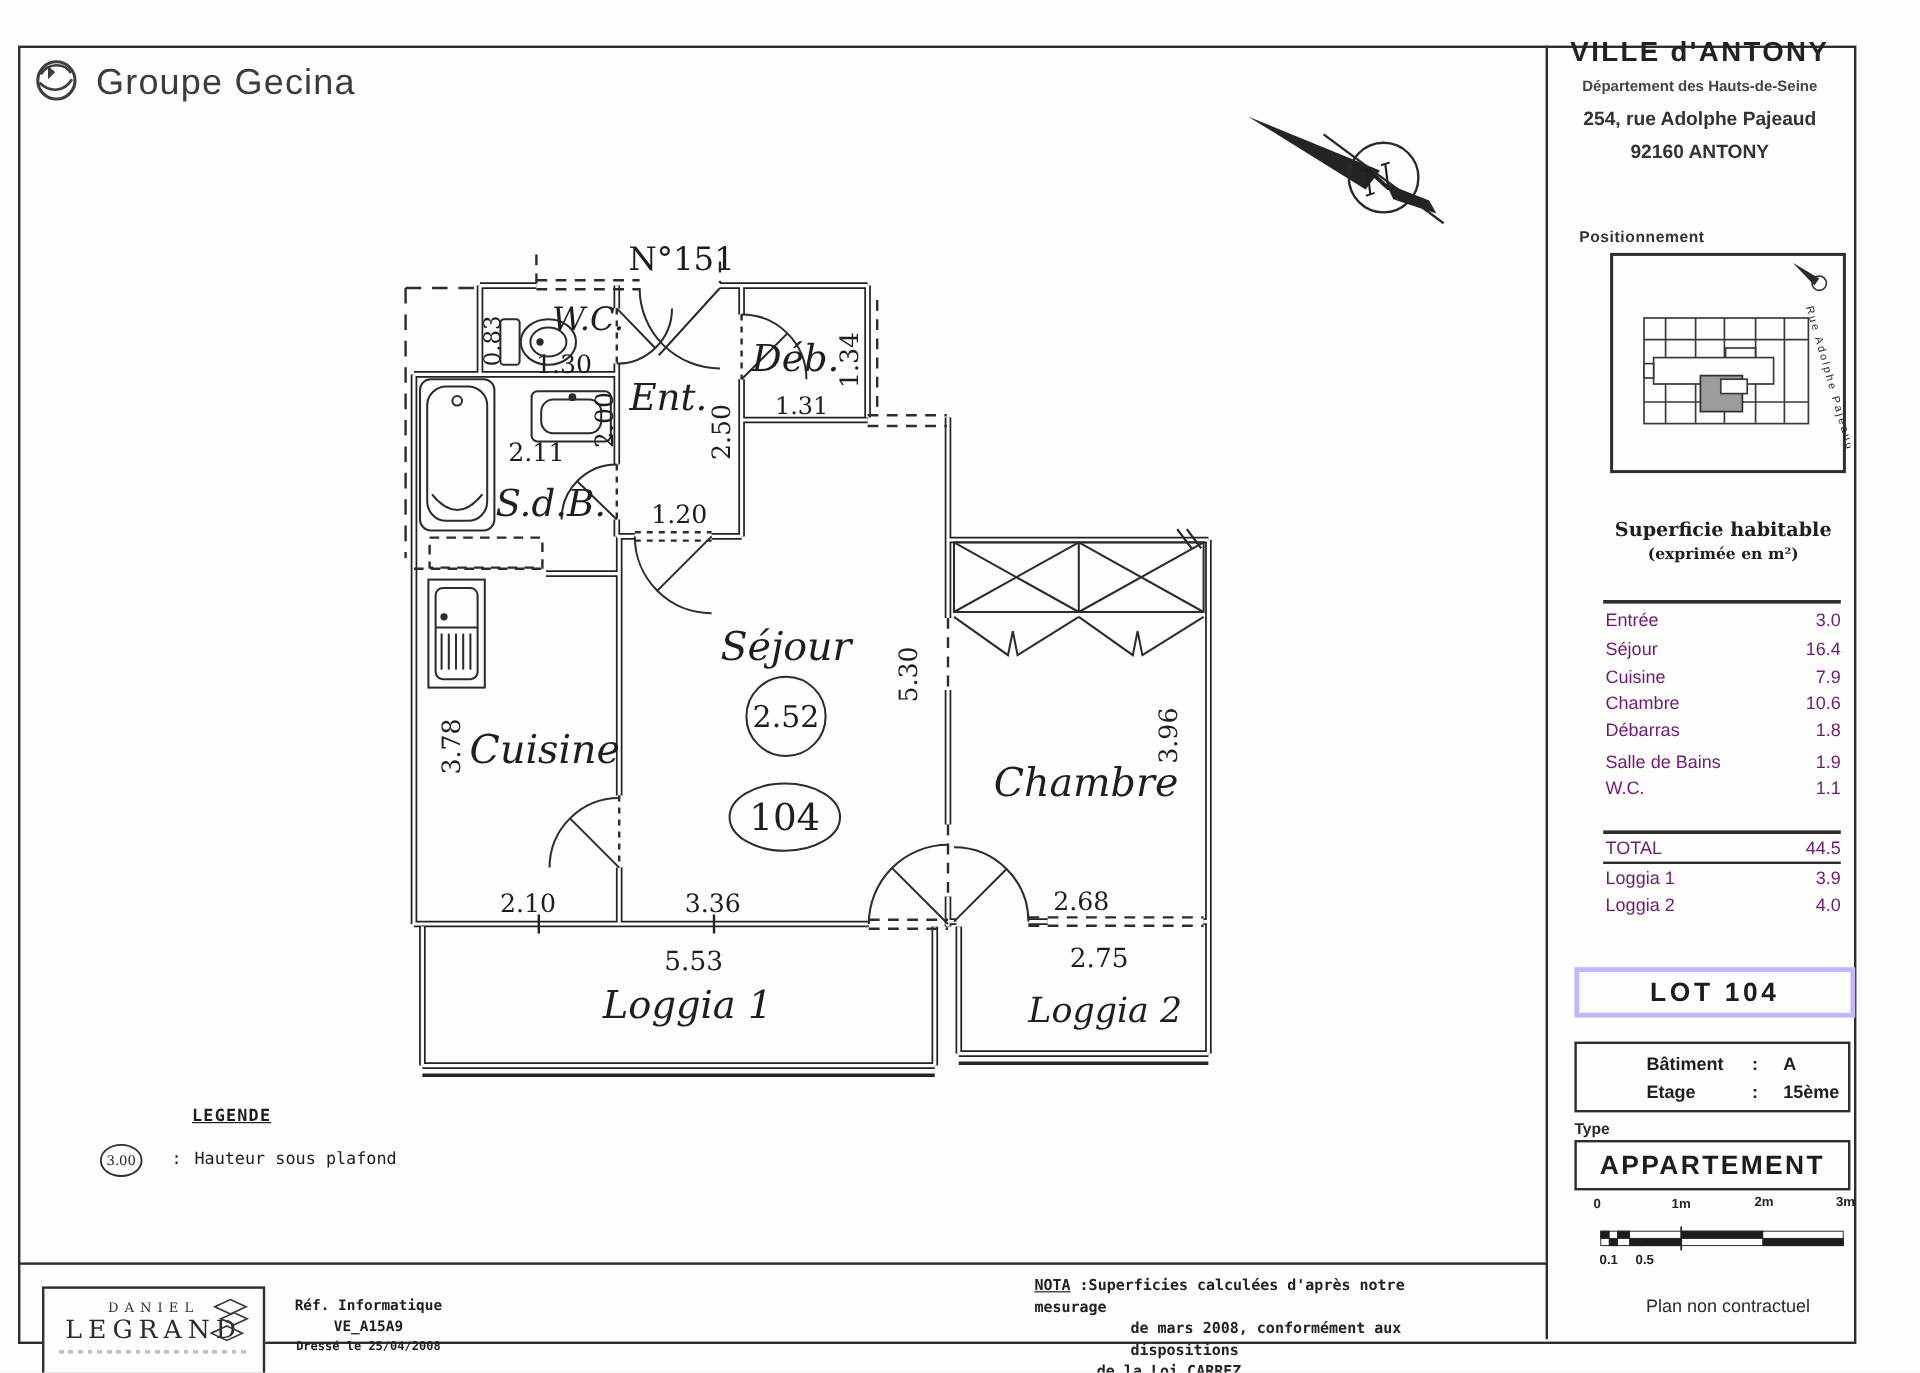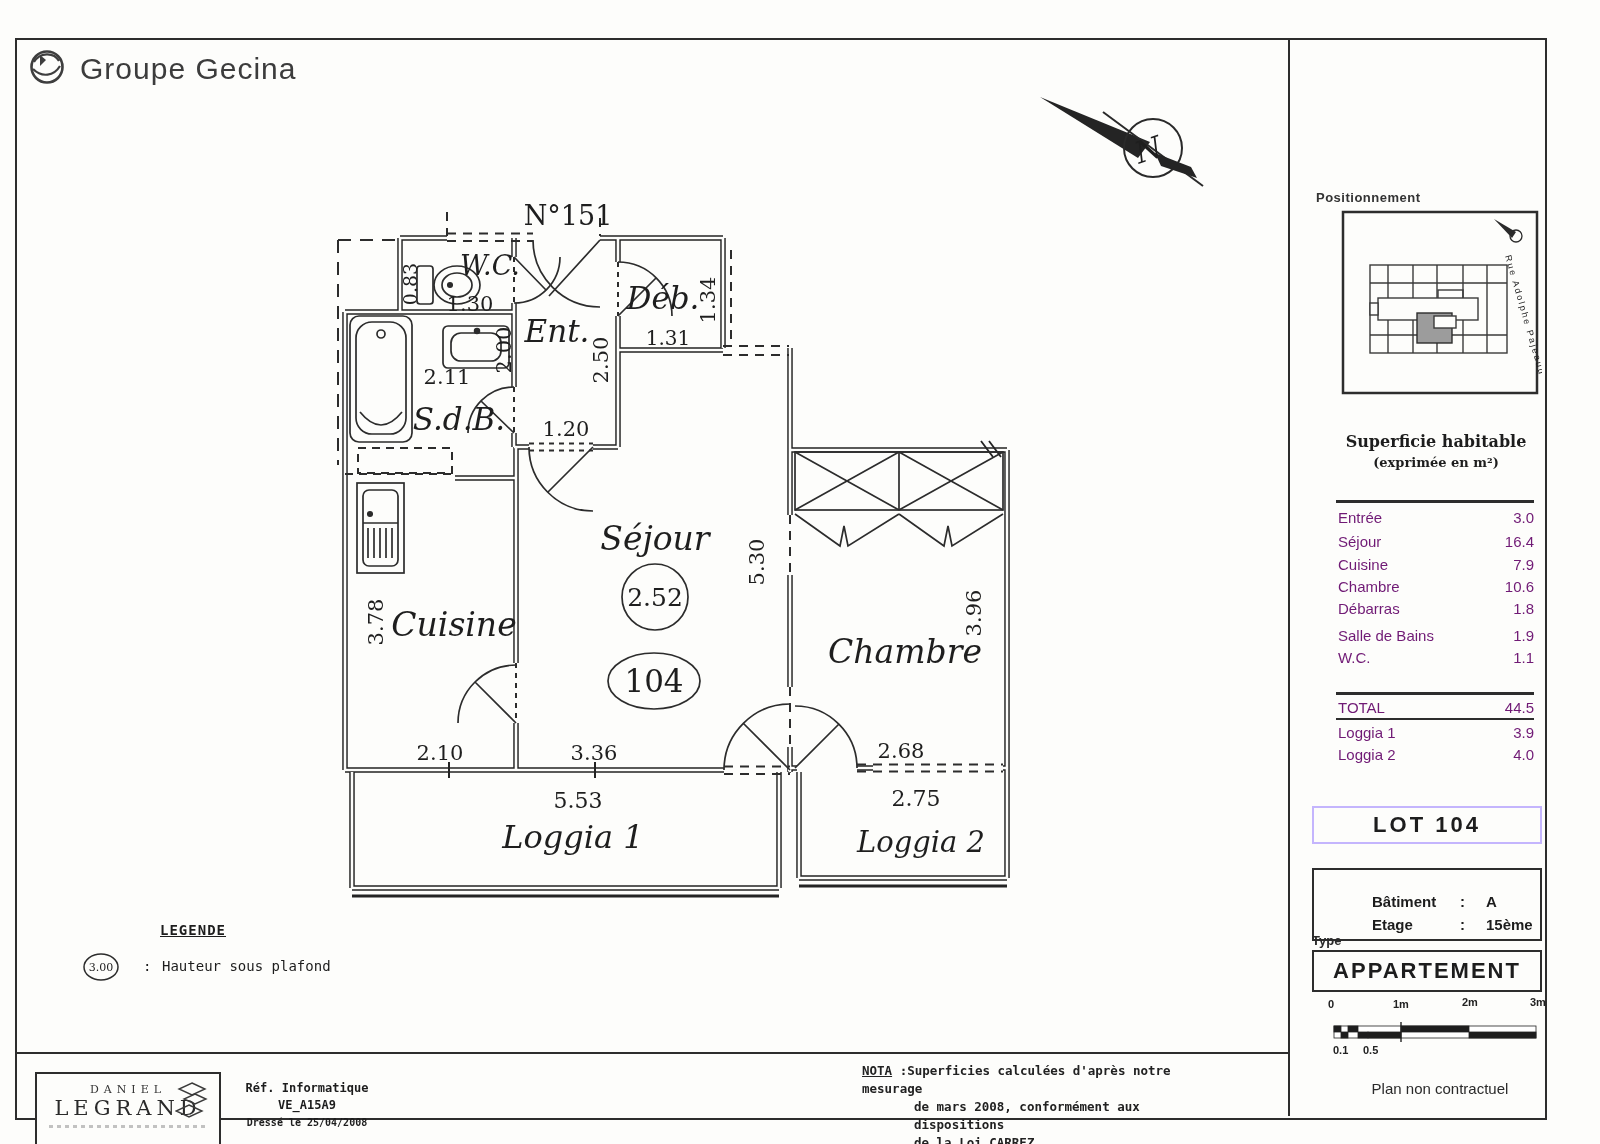--- a/index.html
+++ b/index.html
@@ -17,23 +17,23 @@
   .addr .dept{font-size:12.5px;font-weight:700;color:#444;margin-top:8px;}
   .addr .street{font-size:16px;font-weight:600;color:#333;margin-top:12px;}
   .addr .postal{font-size:16px;font-weight:600;color:#333;margin-top:10px;}
   
   .pos-label{font-size:13px;font-weight:700;color:#333;letter-spacing:.5px;}
   .sup-title{font-size:16px;font-weight:700;font-family:"DejaVu Serif",serif;text-align:center;}
   .sup-sub{font-size:13px;font-weight:700;font-family:"DejaVu Serif",serif;text-align:center;margin-top:3px;}
   .tbl-row{position:absolute;left:1338px;width:196px;display:flex;justify-content:space-between;
            font-size:15px;color:#701a75;}
   .tbl-row .v{text-align:right;}
-  .lotbox{border:2px solid #c4b5fd;text-align:center;font-size:22px;font-weight:700;letter-spacing:3px;
+  .lotbox{border:4px solid #c4b5fd;text-align:center;font-size:22px;font-weight:700;letter-spacing:3px;
           display:flex;align-items:center;justify-content:center;}
-  .batbox{border:2px solid #2d2d2d;font-size:15px;font-weight:600;padding-top:21px;}
+  .batbox{border:2px solid #2d2d2d;font-size:15px;font-weight:600;padding-top:7px;}
   .batrow{display:flex;margin:2px 0 6px 58px;}
   .batrow .bl{width:88px;}
   .batrow .bc{width:26px;}
   .type-label{font-size:13px;font-weight:700;color:#2a2a2a;}
   .typebox{border:2px solid #2d2d2d;text-align:center;font-size:22px;font-weight:700;letter-spacing:2px;
            display:flex;align-items:center;justify-content:center;}
   .plan-nc{font-size:15px;color:#2a2a2a;}
   .tick{position:absolute;font-size:11px;font-weight:600;color:#222;}
   
   .mono{font-family:"DejaVu Sans Mono",monospace;}
@@ -62,20 +62,26 @@
   <div class="abs hline" style="left:15px;top:1052px;width:1275px;"></div>
 
   <svg class="abs" style="left:26px;top:46px;" width="44" height="44" viewBox="0 0 44 44">
     <circle cx="21" cy="21" r="15.5" fill="none" stroke="#3e3e3e" stroke-width="2.6"></circle>
     <path d="M8,16 C14,6 28,6 33,15" fill="none" stroke="#3e3e3e" stroke-width="2.2"></path>
     <path d="M7,23 C16,32 28,30 34,20" fill="none" stroke="#3e3e3e" stroke-width="2.2"></path>
     <path d="M14,9 L20,14 L14,20 Z" fill="#3e3e3e"></path>
   </svg>
   <div class="abs brand-text" style="left:80px;top:52px;">Groupe Gecina</div>
 
+  <div class="abs addr" style="left:1288px;top:30px;">
+    <div class="city">VILLE d'ANTONY</div>
+    <div class="dept">Département des Hauts-de-Seine</div>
+    <div class="street">254, rue Adolphe Pajeaud</div>
+    <div class="postal">92160 ANTONY</div>
+  </div>
 
   <svg class="abs" style="left:1025px;top:80px;" width="195" height="125" viewBox="0 0 195 125">
     <polygon points="15,17 125,62 113,78" fill="#242424"></polygon>
     <circle cx="128" cy="68" r="29" fill="none" stroke="#2a2a2a" stroke-width="2"></circle>
     <line x1="78" y1="32" x2="178" y2="106" stroke="#2a2a2a" stroke-width="2"></line>
     <polygon points="130,73 166,87 172,98 136,86" fill="#242424"></polygon>
     <text x="124" y="80" font-size="30" font-style="italic" font-family="DejaVu Serif,serif" text-anchor="middle" transform="rotate(-18 124 72)">N</text>
   </svg>
 
   <div class="abs pos-label" style="left:1316px;top:190px;">Positionnement</div>
@@ -343,21 +349,21 @@
   <svg class="abs" style="left:78px;top:951px;" width="46" height="32" viewBox="0 0 46 32">
     <ellipse cx="23" cy="16" rx="17" ry="13" fill="none" stroke="#2c2c2c" stroke-width="1.5"></ellipse>
     <text x="23" y="20" font-size="11" text-anchor="middle" font-family="DejaVu Serif,serif">3.00</text>
   </svg>
   <div class="abs mono legende-x" style="left:143px;top:958px;">:</div>
   <div class="abs mono legende-x" style="left:162px;top:958px;">Hauteur sous plafond</div>
 
   <div class="abs mono nota" style="left:862px;top:1062px;width:370px;">
     <span class="lbl">NOTA</span>
     <span>:Superficies calculées d'après notre mesurage</span>
-    <div style="margin-left:52px;">de mars 2008, conformément aux dispositions</div>
+    <div style="margin-left:80px;">de mars 2008, conformément aux dispositions</div>
     <div style="margin-left:52px;">de la Loi CARREZ.</div>
   </div>
 
   <div class="abs firmbox" style="left:35px;top:1072px;width:182px;height:70px;">
     <div class="firm-top" style="margin-top:9px;">DANIEL</div>
     <div class="firm-bot">LEGRAND</div>
     <div class="microtext" style="margin:5px 12px 0 12px;"></div>
     <svg class="abs" style="right:10px;top:8px;" width="34" height="42" viewBox="0 0 34 42">
       <g fill="none" stroke="#3a3a3a" stroke-width="1.4">
         <polygon points="17,1 30,7 17,13 4,7"></polygon>

